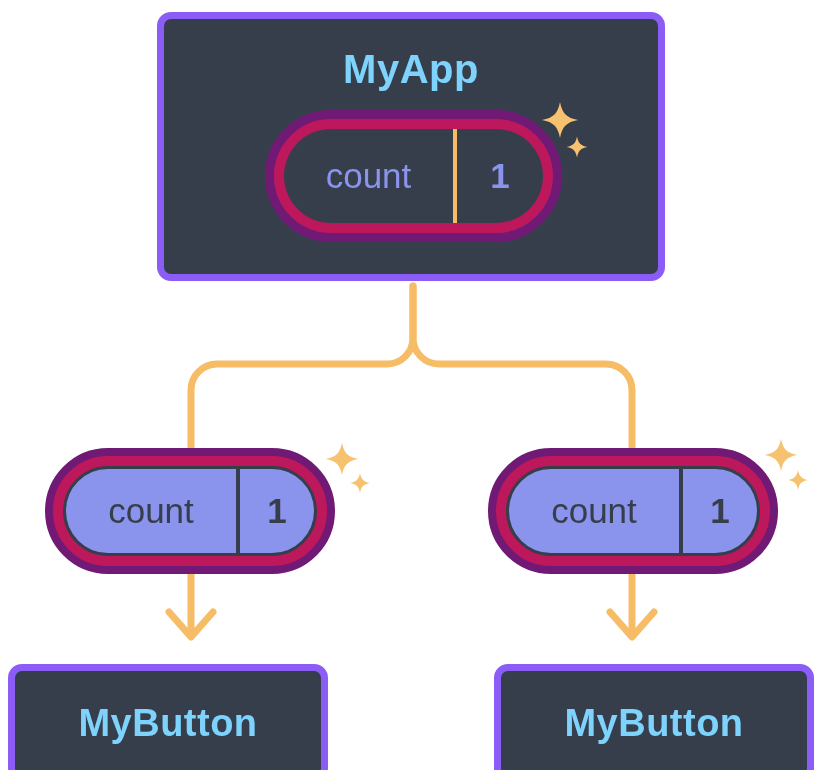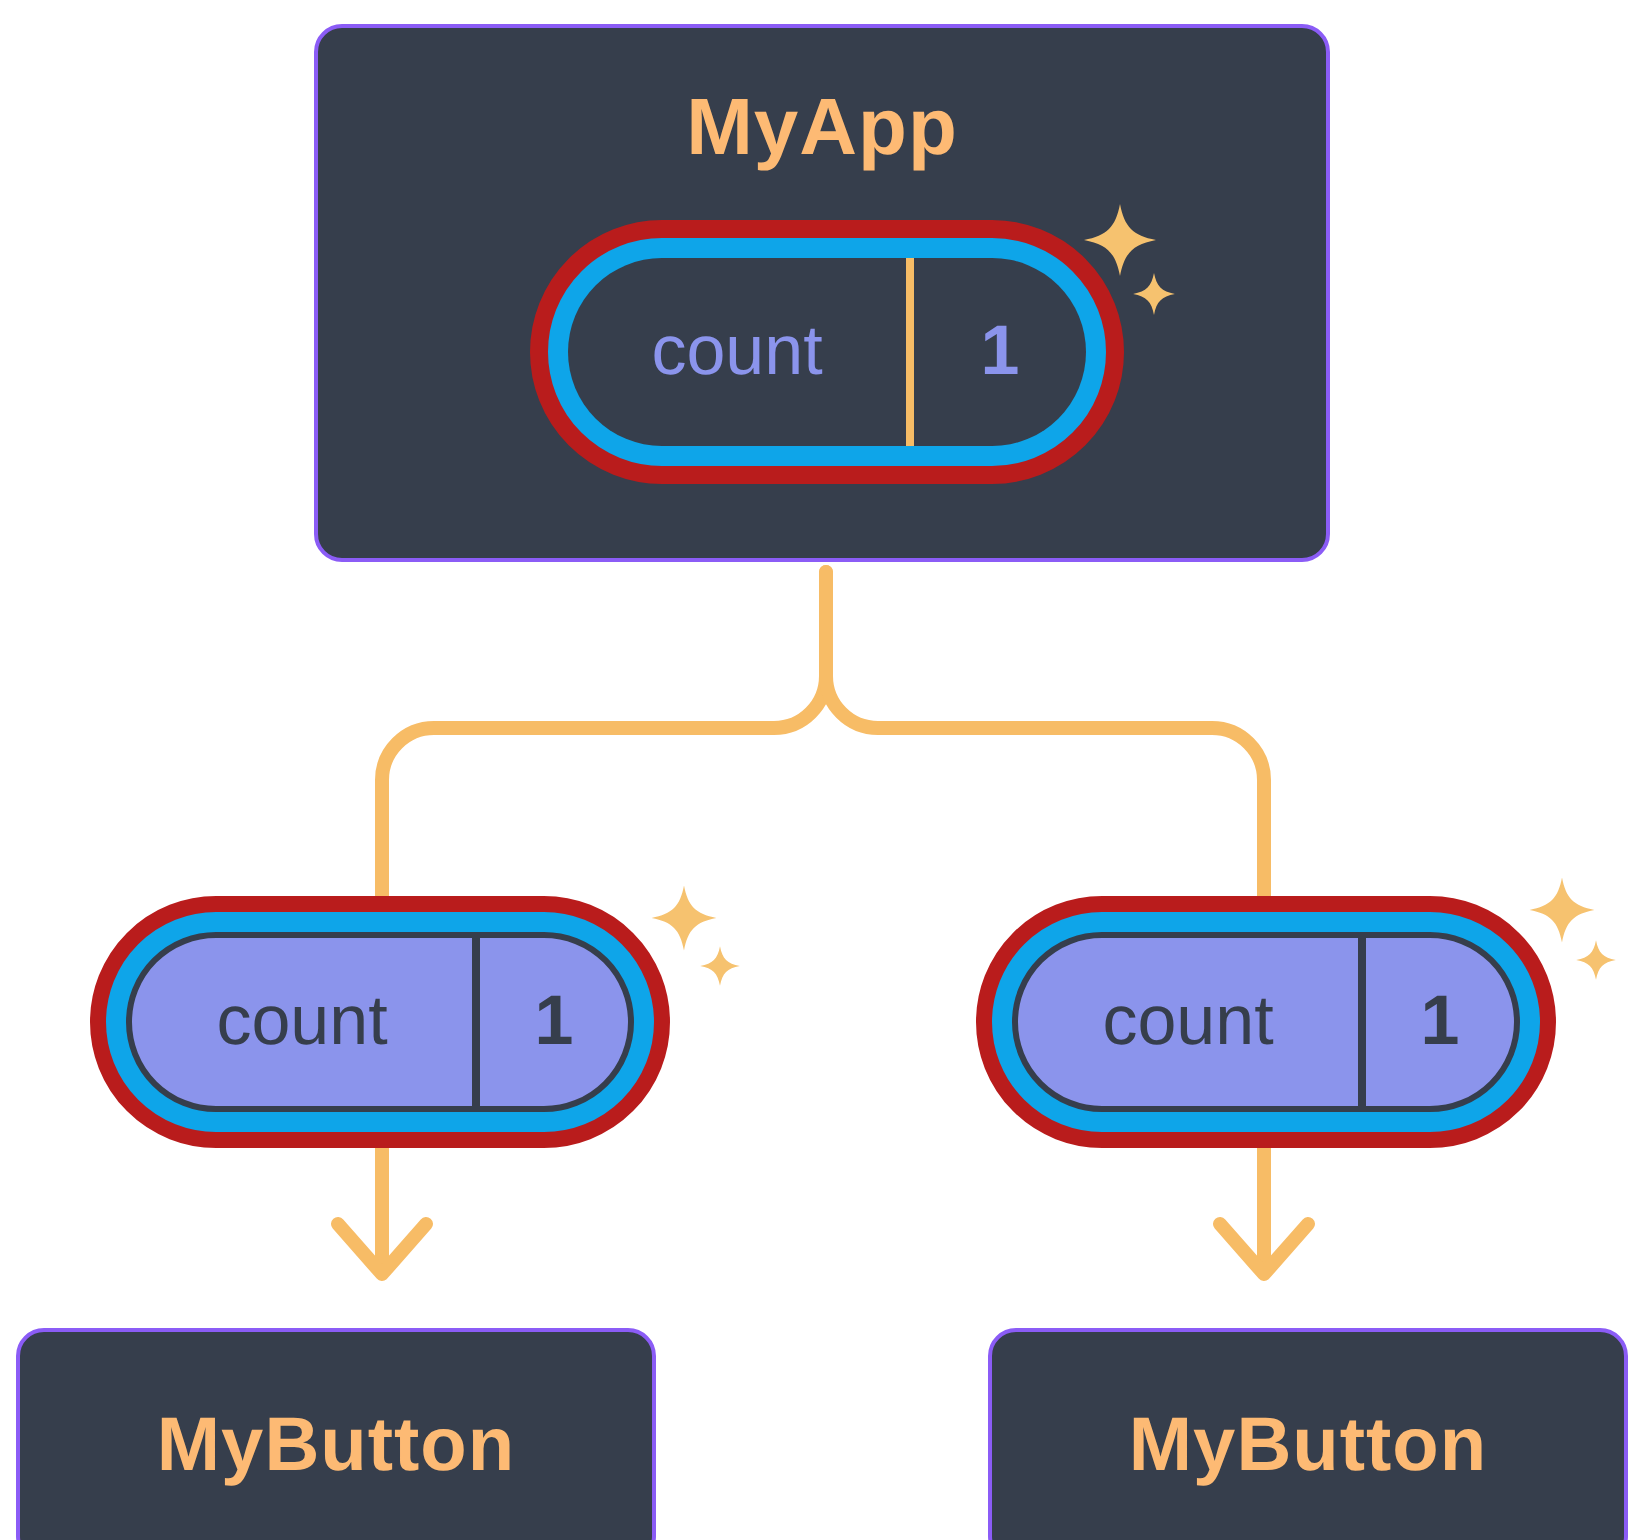--- a/index.html
+++ b/index.html
@@ -12,22 +12,22 @@
     position: relative;
     width: 820px;
     height: 770px;
     overflow: hidden;
   }
   
   .card {
     position: absolute;
     box-sizing: border-box;
     background: #363E4C;
-    border: 2px solid #8b5cf6;
-    color: #fdba74;
+    border: 7px solid #8b5cf6;
+    color: #7dd3fc;
   }
   .card-top {
     left: 157px; top: 12px;
     width: 508px; height: 269px;
     border-radius: 14px;
   }
   .card-title {
     text-align: center;
     margin-top: 28px;
     font-size: 40px;
@@ -55,22 +55,22 @@
     z-index: 2;
     pointer-events: none;
   }
 
   
   .pill {
     position: absolute;
     z-index: 3;
     box-sizing: border-box;
     border-radius: 999px;
-    background: #0ea5e9;          
-    border: 9px solid #b91c1c;    
+    background: #be185d;          
+    border: 9px solid #701a75;    
     padding: 10px;
     display: flex;
   }
   .pill-inner {
     flex: 1;
     border-radius: 999px;
     overflow: hidden;
     display: flex;
     align-items: stretch;
     box-sizing: border-box;

